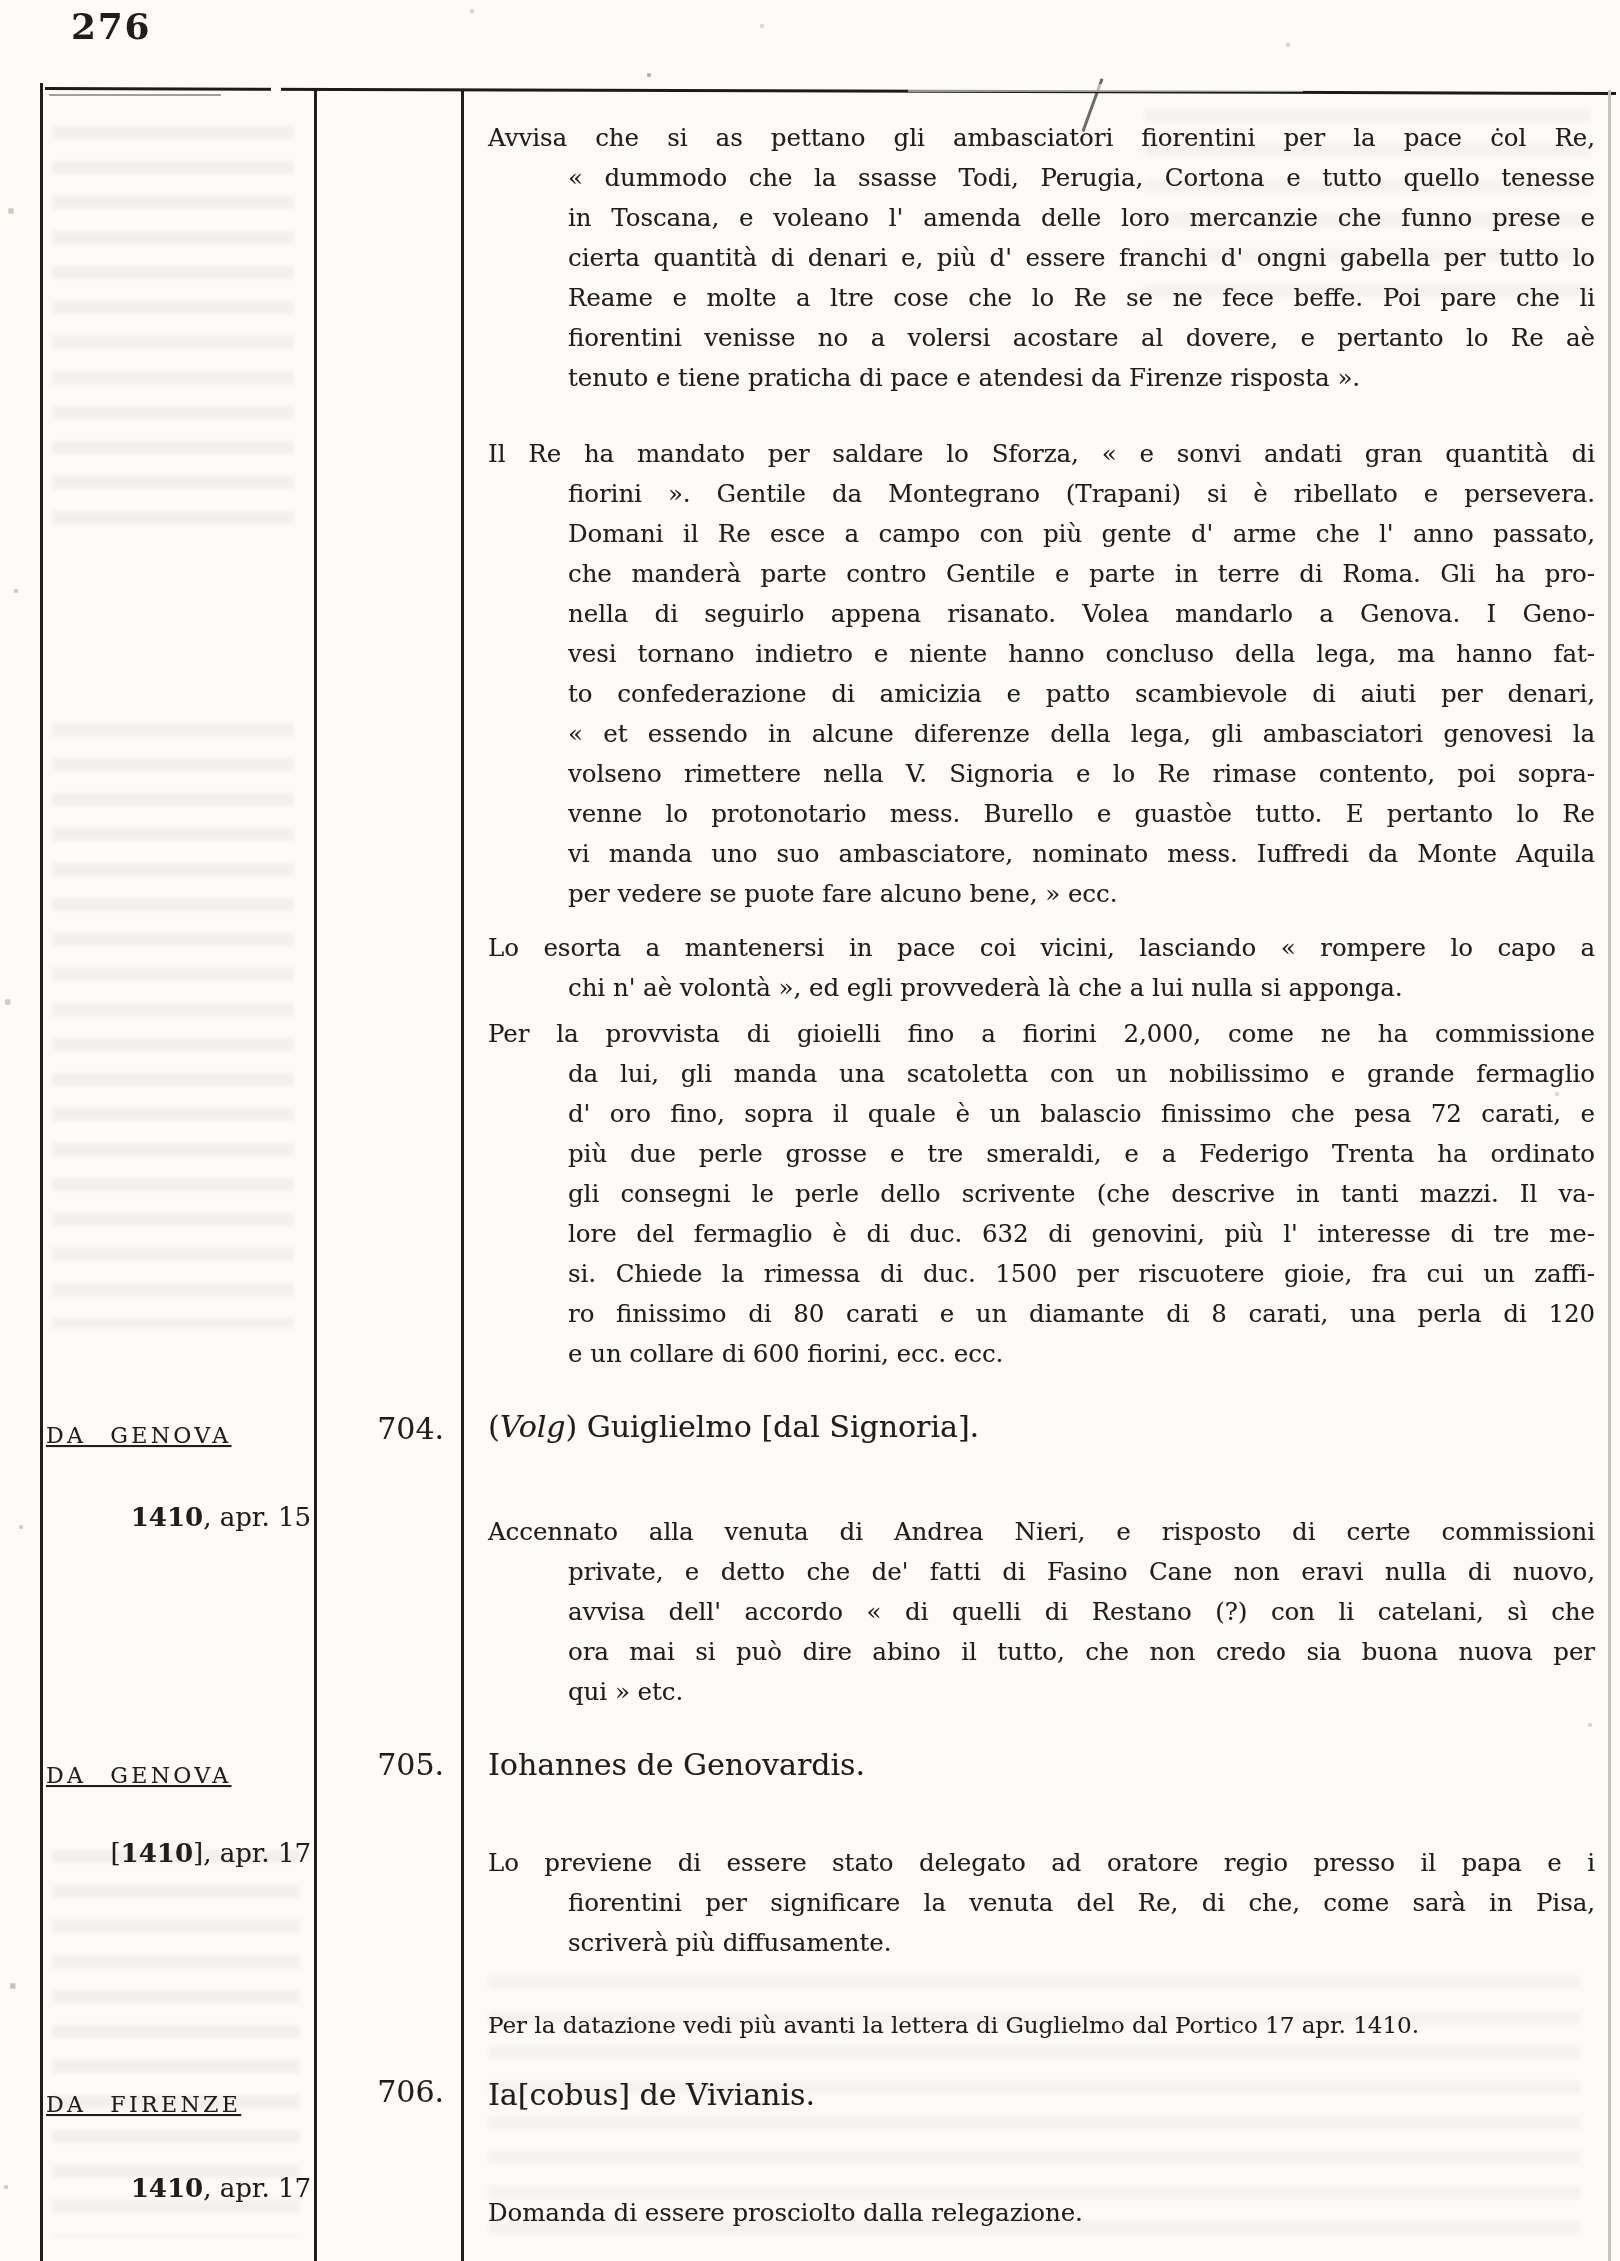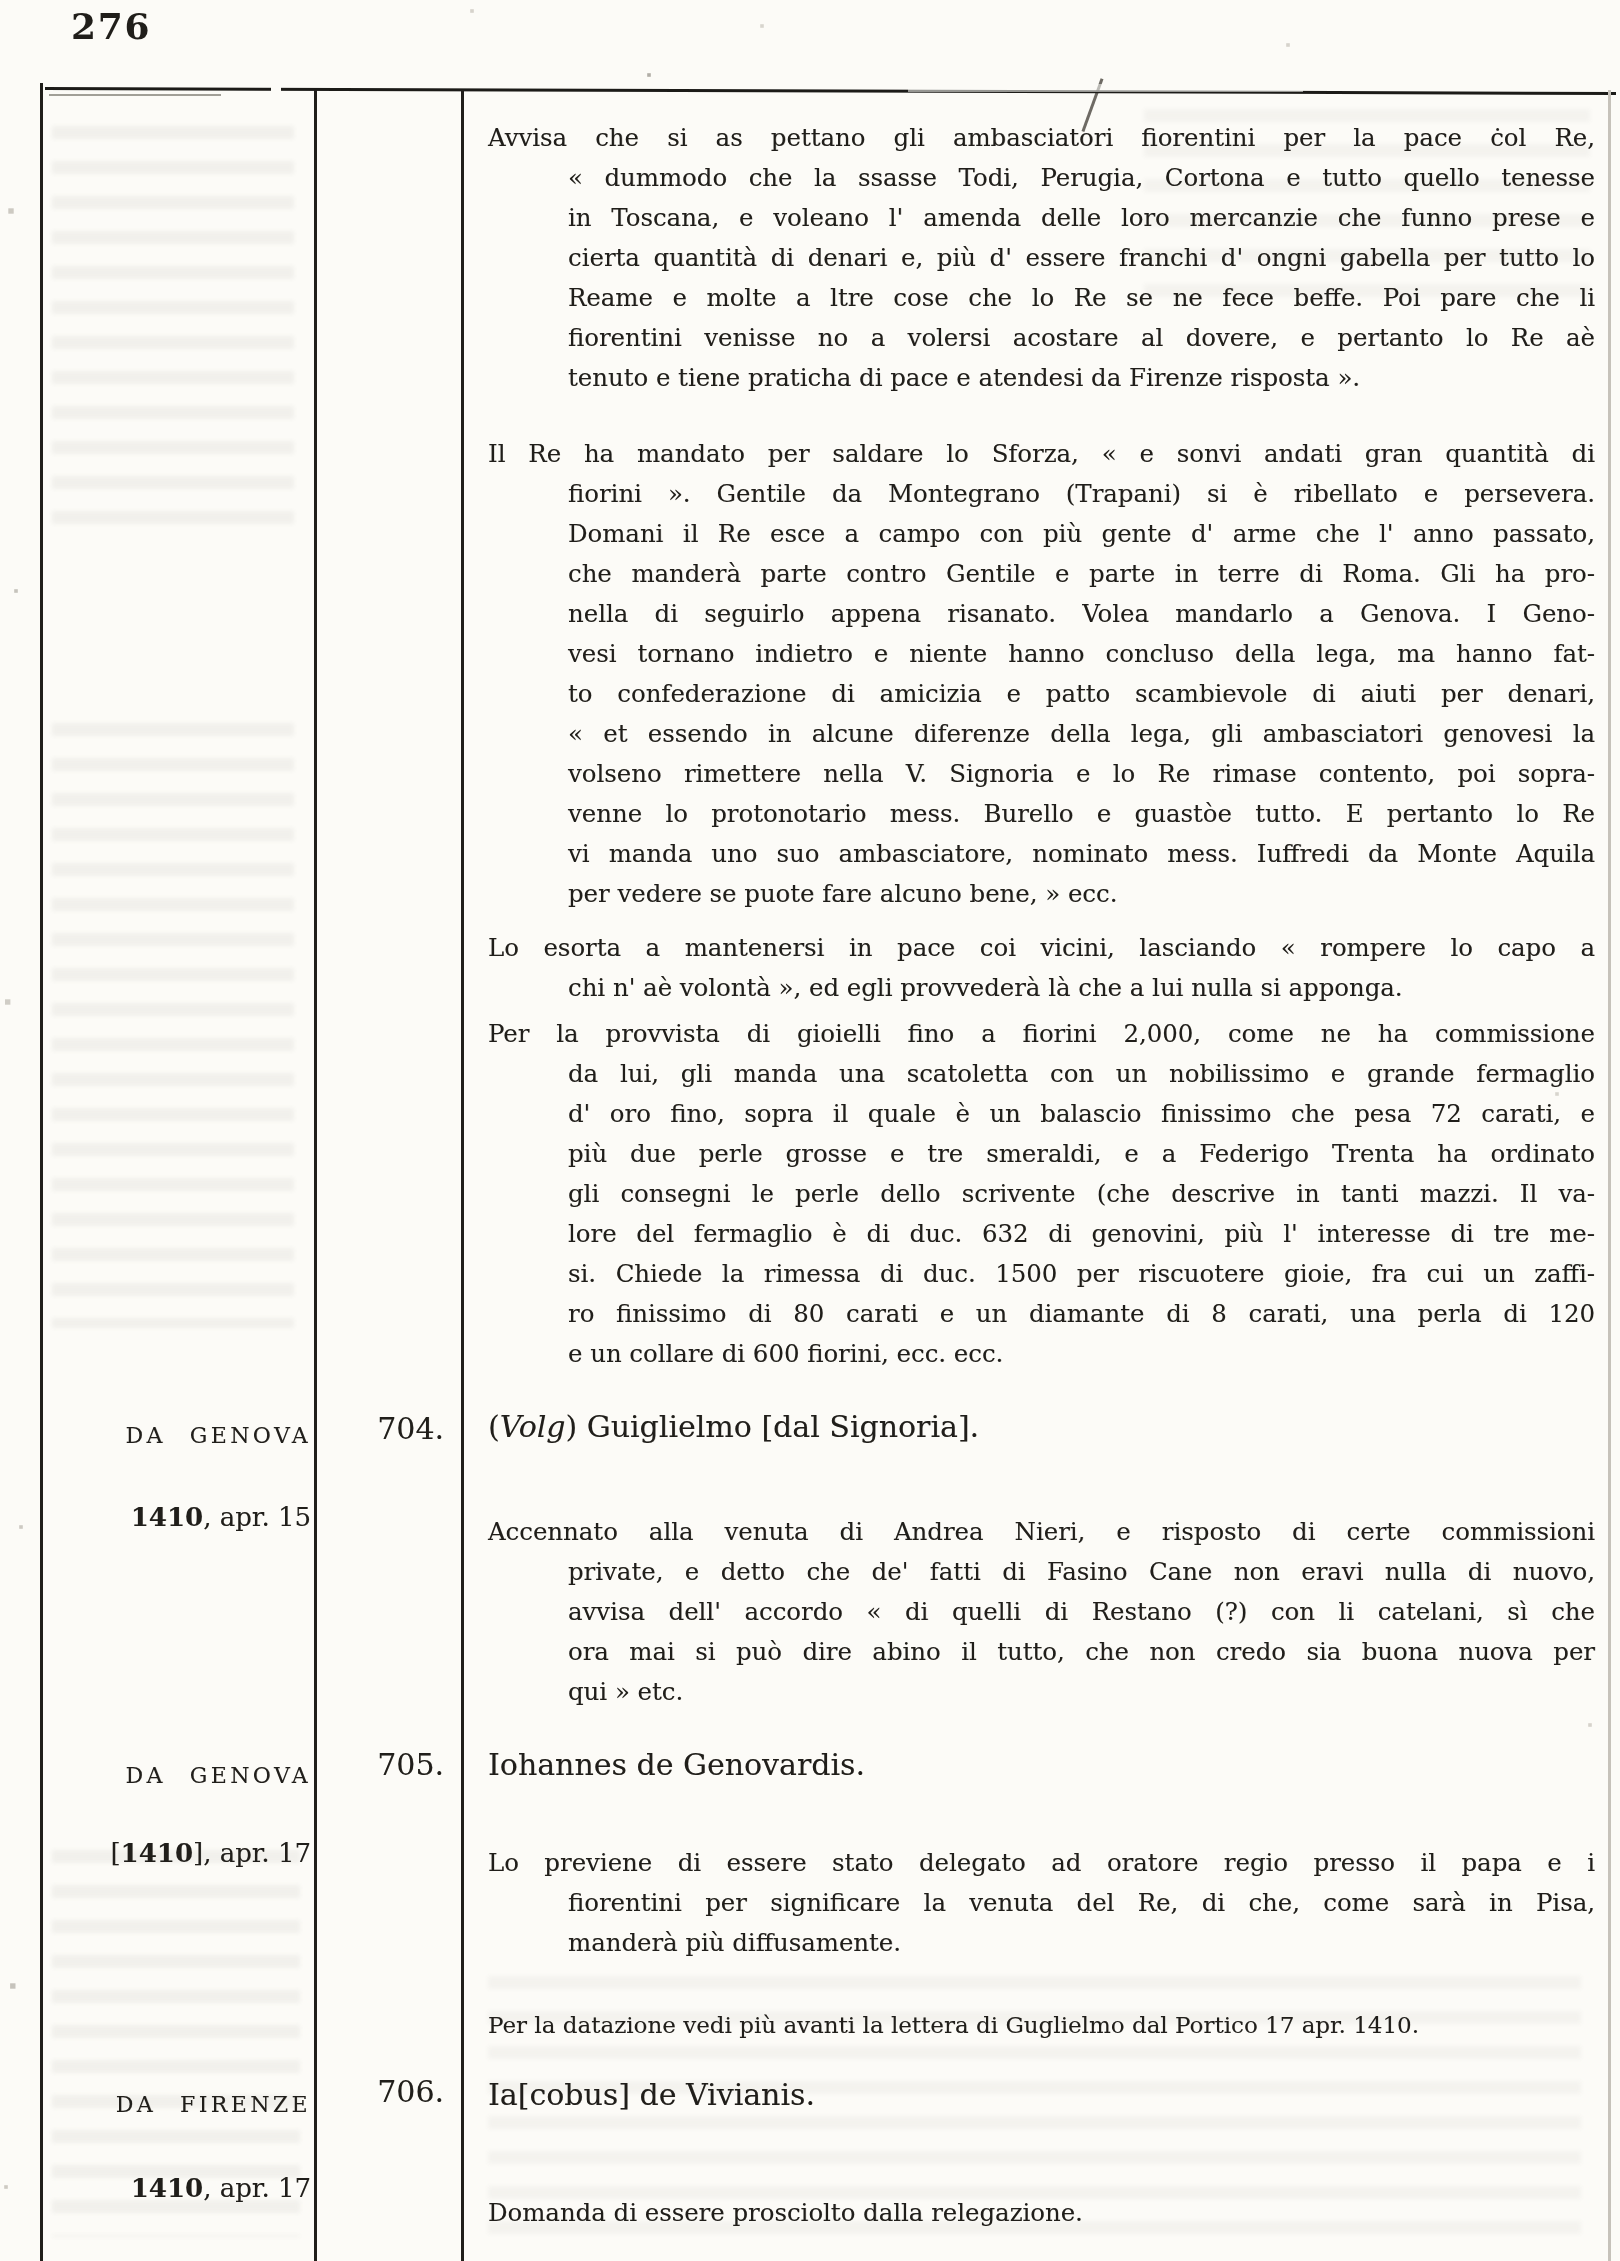--- a/index.html
+++ b/index.html
@@ -22,23 +22,23 @@
   
   .page-number{position:absolute;left:71px;top:5px;font-size:36px;font-weight:bold;letter-spacing:1.7px;}
   
   .para{position:absolute;left:488px;width:1107px;font-size:24.4px;line-height:40px;
         text-shadow:0.3px 0.3px 0 rgba(25,22,18,.35);}
   .para .tline{text-align:justify;text-align-last:justify;padding-left:80px;}
   .para .tline:first-child{padding-left:0;}
   .para .tline:last-child{text-align-last:left;}
   .single .tline{text-align:left;text-align-last:left;}
   
-  .place-cell{position:absolute;left:46px;width:265px;text-align:right;
+  .place-cell{position:absolute;left:46px;width:265px;text-align:left;
       font-size:22px;letter-spacing:3.4px;word-spacing:13.5px;white-space:nowrap;
-      text-shadow:0.3px 0.3px 0 rgba(25,22,18,.3);}
+      text-shadow:0.3px 0.3px 0 rgba(25,22,18,.3);text-decoration:underline;}
   .date-cell{position:absolute;left:42px;width:269px;text-align:right;font-size:26px;white-space:nowrap;
       text-shadow:0.3px 0.3px 0 rgba(25,22,18,.3);}
   .date-cell .yr{font-weight:bold;}
   .num-cell{position:absolute;left:318px;width:126px;text-align:right;padding-right:6.7px;font-size:30px;
       text-shadow:0.3px 0.3px 0 rgba(25,22,18,.3);}
   .heading{position:absolute;left:488px;width:1107px;font-size:30px;white-space:nowrap;
       text-shadow:0.3px 0.3px 0 rgba(25,22,18,.35);}
   .heading .it{font-style:italic;}
   .footnote{position:absolute;left:488px;width:1107px;font-size:23px;line-height:29px;
       text-shadow:0.3px 0.3px 0 rgba(25,22,18,.3);}
@@ -134,21 +134,21 @@
 <div class="num-cell" style="top:1747px;">705.</div>
 <div class="heading" style="top:1747px;">
   <span></span><span class="it"></span><span>Iohannes de Genovardis.</span>
 </div>
 <div class="date-cell" style="top:1838px;">
   <span>[</span><span class="yr">1410</span><span>], apr. 17</span>
 </div>
 <div class="para" style="top:1843px;">
     <div class="tline">Lo previene di essere stato delegato ad oratore regio presso il papa e i</div>
     <div class="tline">fiorentini per significare la venuta del Re, di che, come sarà in Pisa,</div>
-    <div class="tline">manderà più diffusamente.</div>
+    <div class="tline">scriverà più diffusamente.</div>
   </div>
 <div class="footnote" style="top:2011px;">Per la datazione vedi più avanti la lettera di Guglielmo dal Portico 17 apr. 1410.</div>
 
 <div class="place-cell" style="top:2092px;">DA FIRENZE</div>
 <div class="num-cell" style="top:2074px;">706.</div>
 <div class="heading" style="top:2077px;">
   <span></span><span class="it"></span><span>Ia[cobus] de Vivianis.</span>
 </div>
 <div class="date-cell" style="top:2173px;">
   <span></span><span class="yr">1410</span><span>, apr. 17</span>

